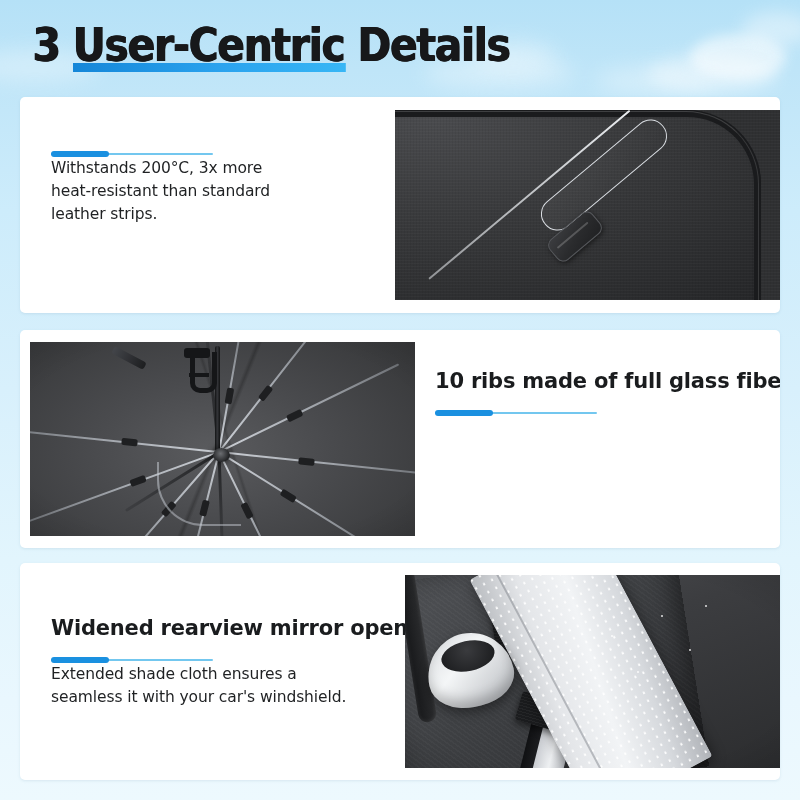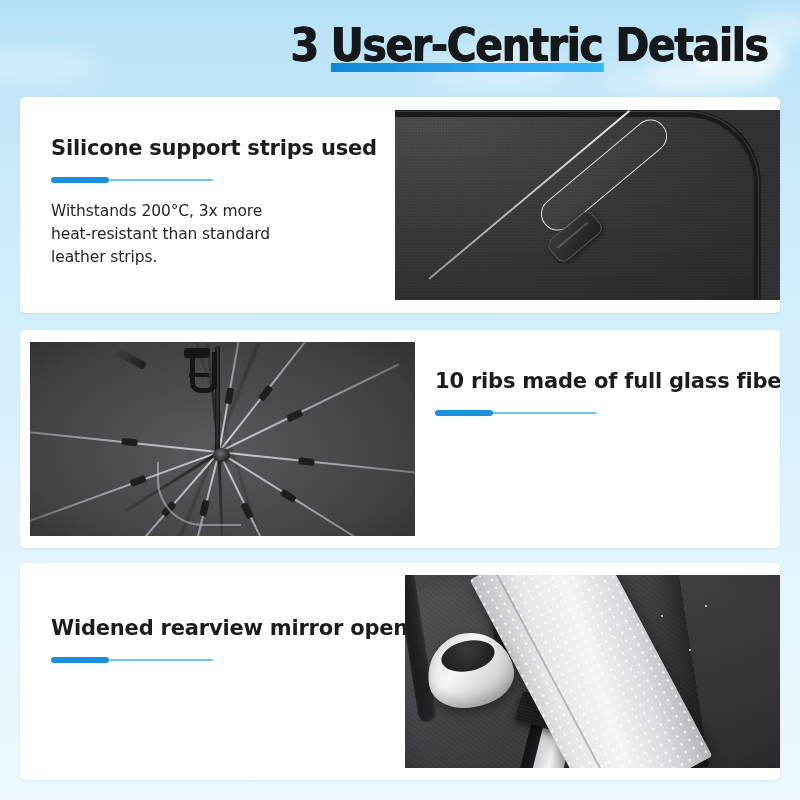--- a/index.html
+++ b/index.html
@@ -35,21 +35,21 @@
   .cloud-group { position: absolute; pointer-events: none; }
 
   .cl-a { opacity: .55; filter: blur(6px); }
   .cl-b { opacity: .38; filter: blur(8px); }
   .cl-c { opacity: .30; filter: blur(10px); }
 
   
   .title-wrap {
     position: absolute;
     top: 14px; left: 0; right: 0;
-    text-align: right;
+    text-align: left;
     height: 70px;
     text-decoration: underline;
   }
   .title {
     display: inline-block;
     position: relative;
     font-family: "DejaVu Sans", sans-serif;
     font-weight: 700;
     font-size: 46px;
     line-height: 62px;
@@ -112,21 +112,20 @@
     border-radius: 1px;
   }
   .divider .bar-thick {
     position: absolute;
     left: 0; top: 0;
     width: 58px; height: 6px;
     background: #1a90e0;
     border-radius: 3px;
   }
   .body-text {
-    margin-top: 17px;
     font-family: "DejaVu Sans", sans-serif;
     font-weight: 400;
     font-size: 15.5px;
     line-height: 23px;
     color: #1f2123;
     letter-spacing: -0.1px;
     white-space: pre-line;
   }
 
   
@@ -425,21 +424,20 @@
     <div class="cloud cl-c" style="left:-30px; top:50px; width:130px; height:32px;"></div>
   </div>
 
   <div class="title-wrap">
     <div class="title"><span>3 </span><span class="u-wrap"><span class="title-underline"></span><span>User-Centric</span></span><span> Details</span></div>
   </div>
 
   <div class="card" id="card-1">
 
     <div class="txt-block" style="left:31px; top:38px; width:330px;">
-      <div class="heading">Silicone support strips used</div>
       <div class="divider">
         <div class="bar-thin"></div>
         <div class="bar-thick"></div>
       </div>
       <div class="body-text">Withstands 200°C, 3x more
 heat-resistant than standard
 leather strips.</div>
     </div>
 
     <div class="photo" id="photo-1">
@@ -492,20 +490,22 @@
   </div>
 
   <div class="card" id="card-3">
 
     <div class="txt-block" style="left:31px; top:52px; width:360px;">
       <div class="heading">Widened rearview mirror opening</div>
       <div class="divider">
         <div class="bar-thin"></div>
         <div class="bar-thick"></div>
       </div>
+      <div class="body-text">Extended shade cloth ensures a
+seamless it with your car's windshield.</div>
     </div>
 
     <div class="photo" id="photo-3">
       <div class="cloth-left"></div>
       <div class="cloth-edge"></div>
       <div class="slot-shadow"></div>
       <div class="mirror-slot"></div>
       <div class="velcro-square"></div>
       <div class="velcro-strip"></div>
       <div class="strap">

